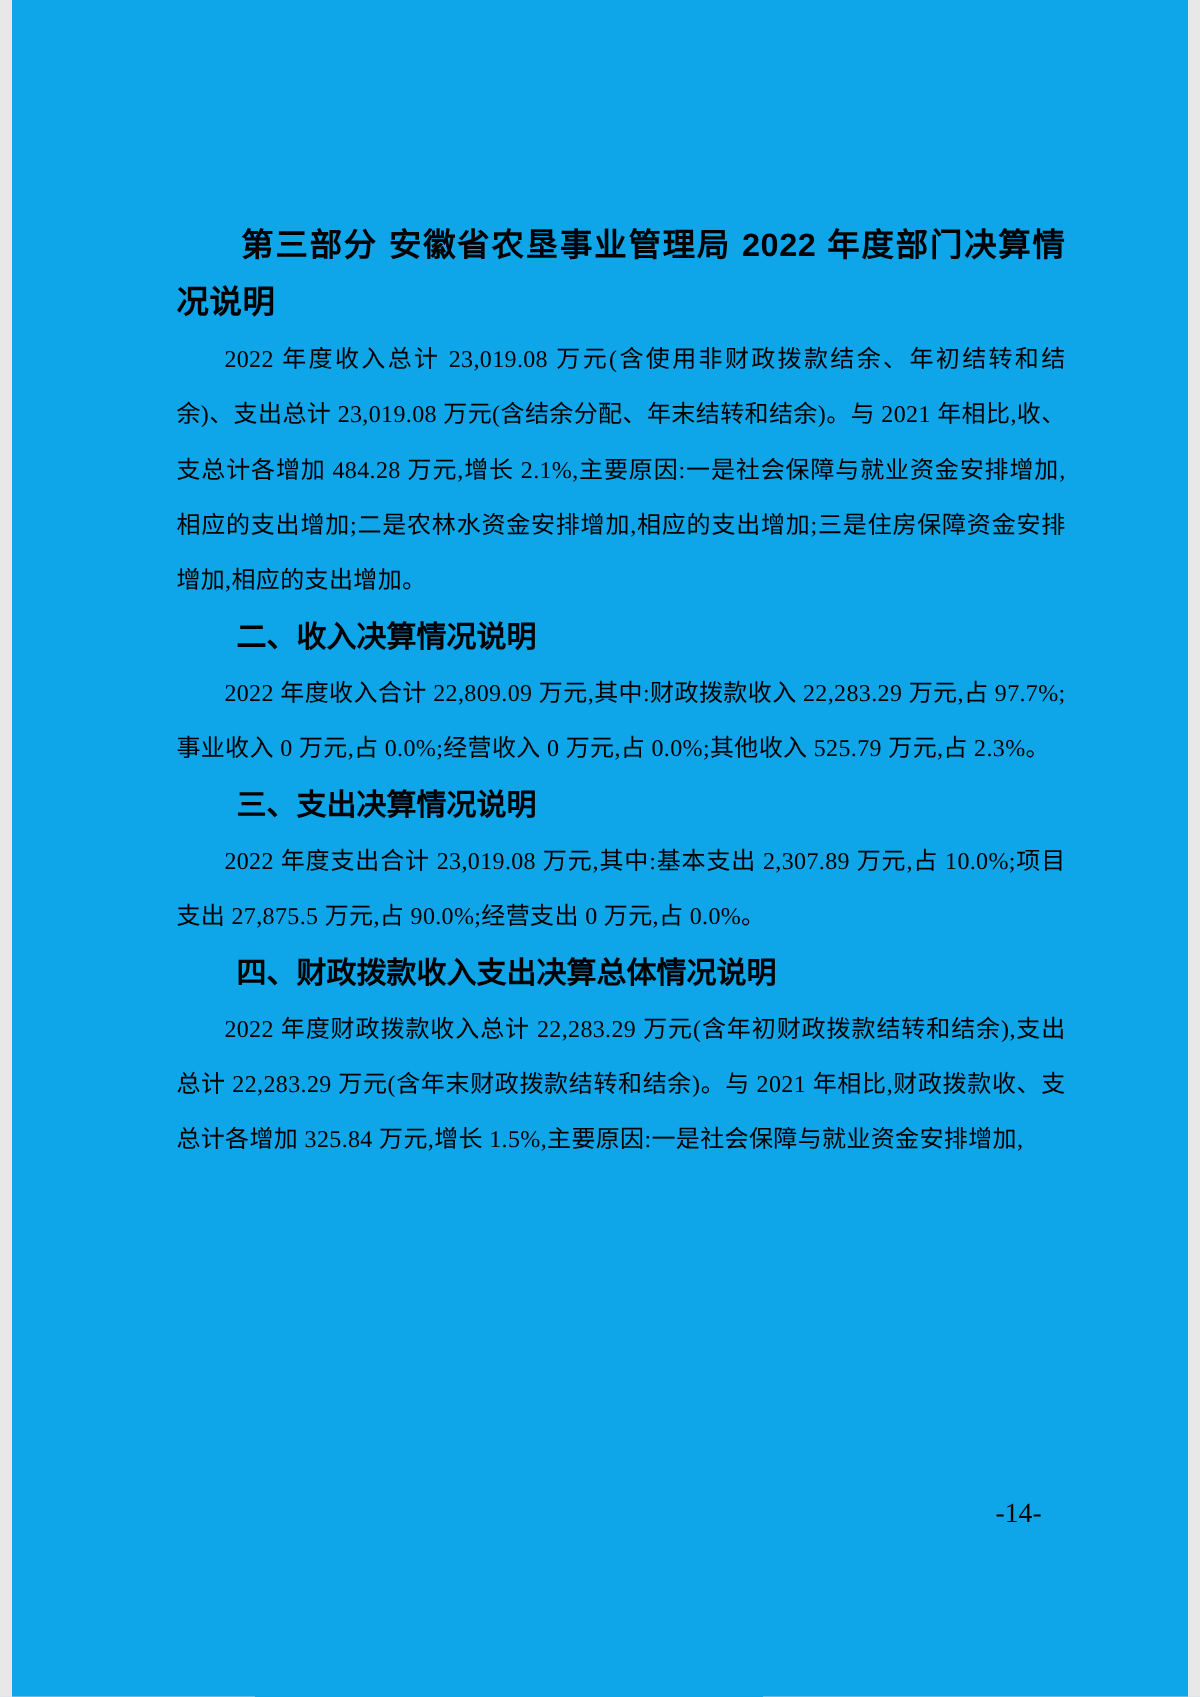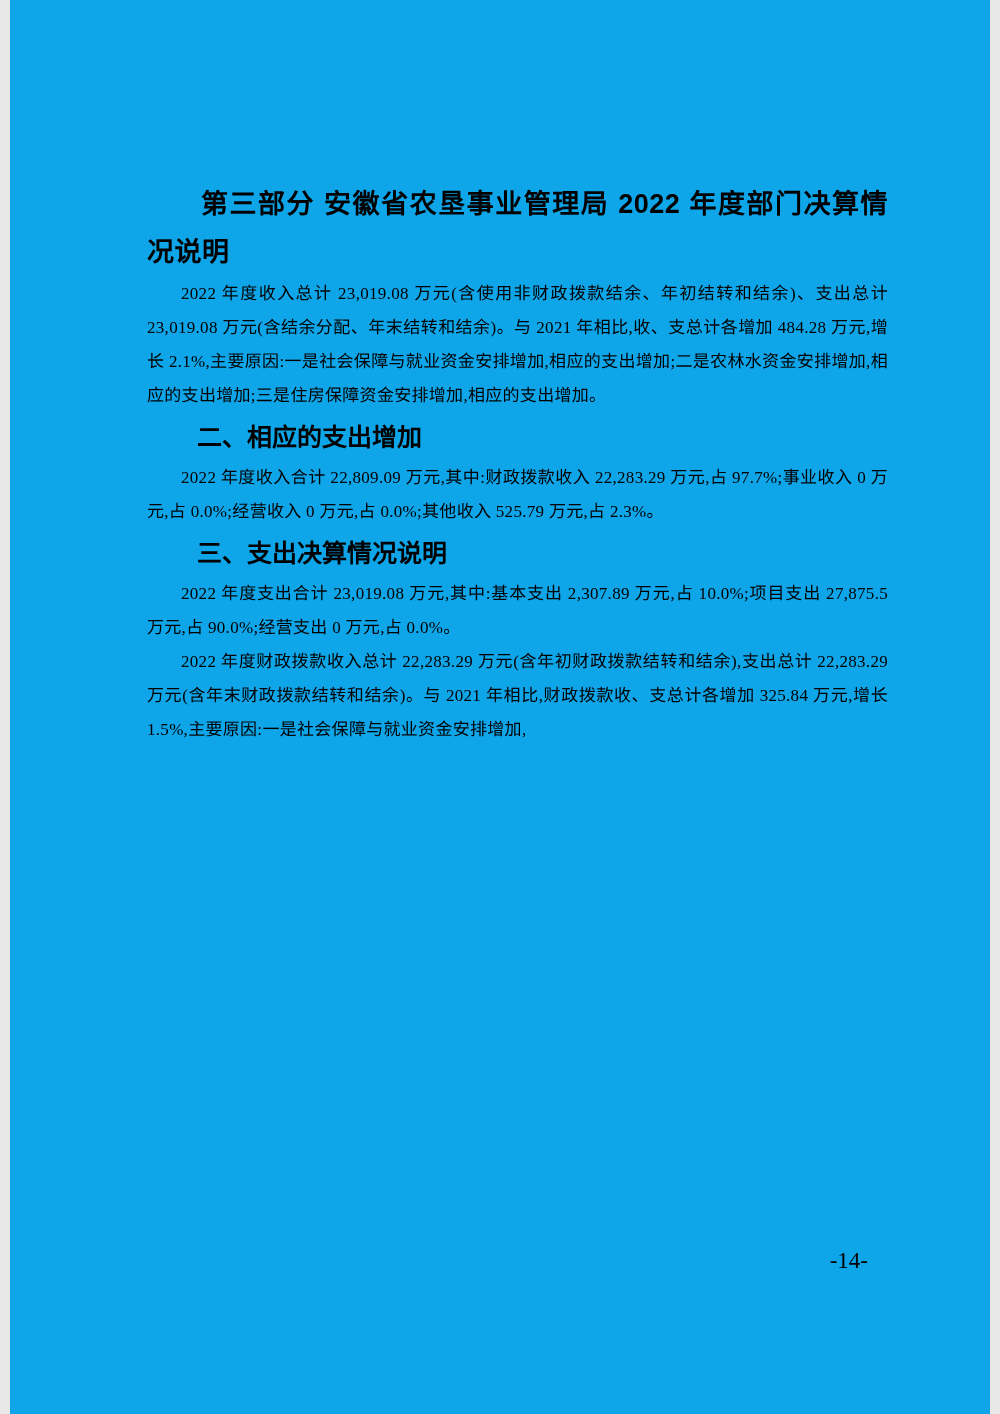--- a/index.html
+++ b/index.html
@@ -35,22 +35,22 @@
   .section-heading {
     font-family: "Liberation Sans", "DejaVu Sans", sans-serif;
     font-weight: 700;
     font-size: 25px;
     line-height: 48.3px;
     text-indent: 2em;
     margin: 0;
   }
   .body-paragraph {
     font-family: "Liberation Serif", "DejaVu Serif", serif;
-    font-size: 17px;
-    line-height: 34px;
+    font-size: 20px;
+    line-height: 46px;
     text-align: justify;
     text-indent: 2em;
     margin: 0;
     letter-spacing: 0.3px;
   }
   .page-number {
     position: absolute;
     top: 1248px;
     right: 122px;
     font-family: Liberation Serif, serif;
@@ -62,24 +62,25 @@
 </head>
 <body>
 
 <div class="page">
   <div class="content">
 
     <p class="doc-title">第三部分 安徽省农垦事业管理局 2022 年度部门决算情况说明</p>
 
     <p class="body-paragraph">2022 年度收入总计 23,019.08 万元(含使用非财政拨款结余、年初结转和结余)、支出总计 23,019.08 万元(含结余分配、年末结转和结余)。与 2021 年相比,收、支总计各增加 484.28 万元,增长 2.1%,主要原因:一是社会保障与就业资金安排增加,相应的支出增加;二是农林水资金安排增加,相应的支出增加;三是住房保障资金安排增加,相应的支出增加。</p>
 
-    <h2 class="section-heading">二、相应的支出增加</h2>
+    <h2 class="section-heading">二、收入决算情况说明</h2>
     <p class="body-paragraph">2022 年度收入合计 22,809.09 万元,其中:财政拨款收入 22,283.29 万元,占 97.7%;事业收入 0 万元,占 0.0%;经营收入 0 万元,占 0.0%;其他收入 525.79 万元,占 2.3%。</p>
 
     <h2 class="section-heading">三、支出决算情况说明</h2>
     <p class="body-paragraph">2022 年度支出合计 23,019.08 万元,其中:基本支出 2,307.89 万元,占 10.0%;项目支出 27,875.5 万元,占 90.0%;经营支出 0 万元,占 0.0%。</p>
 
+    <h2 class="section-heading">四、财政拨款收入支出决算总体情况说明</h2>
     <p class="body-paragraph">2022 年度财政拨款收入总计 22,283.29 万元(含年初财政拨款结转和结余),支出总计 22,283.29 万元(含年末财政拨款结转和结余)。与 2021 年相比,财政拨款收、支总计各增加 325.84 万元,增长 1.5%,主要原因:一是社会保障与就业资金安排增加,</p>
 
   </div>
 
   <div class="page-number">-14-</div>
 </div>
 
 </body></html>

